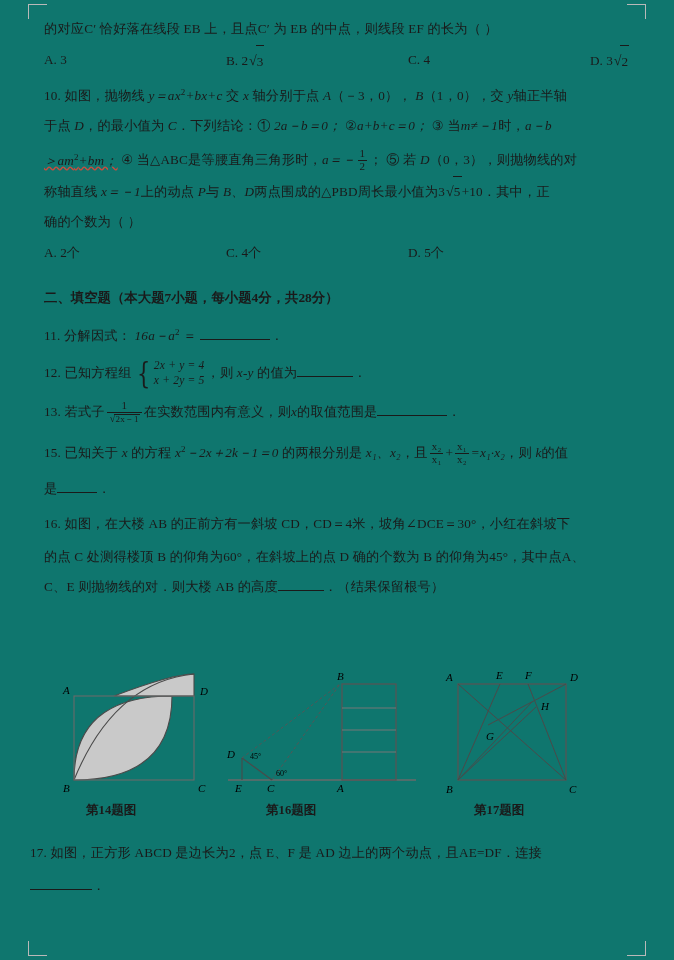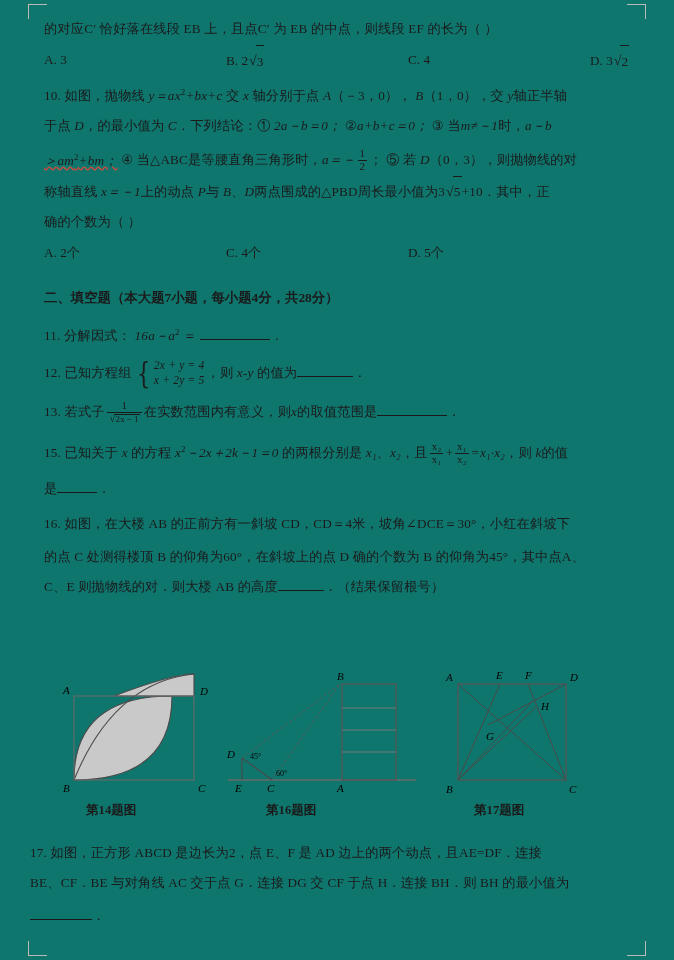--- a/index.html
+++ b/index.html
@@ -377,19 +377,18 @@
       <div class="fig-cap" style="left:38px; top:140px;">第17题图</div>
     </div>
 
   </div>
 
   <div class="q17">
     <div class="line">
       <span>17.</span>
       <span>如图，正方形 ABCD 是边长为2，点 E、F 是 AD 边上的两个动点，且AE=DF．连接</span>
     </div>
-    <div class="line">BE、CF．BE 与对角线 AC 交于点 G．连接 DG 交 CF 于点 H．连接 BH．则 BH 的最小值为</div>
     <div class="line" style="line-height:36px;">
       <span class="blank w1"></span><span>．</span>
     </div>
   </div>
 
 </div>
 
 </body></html>

